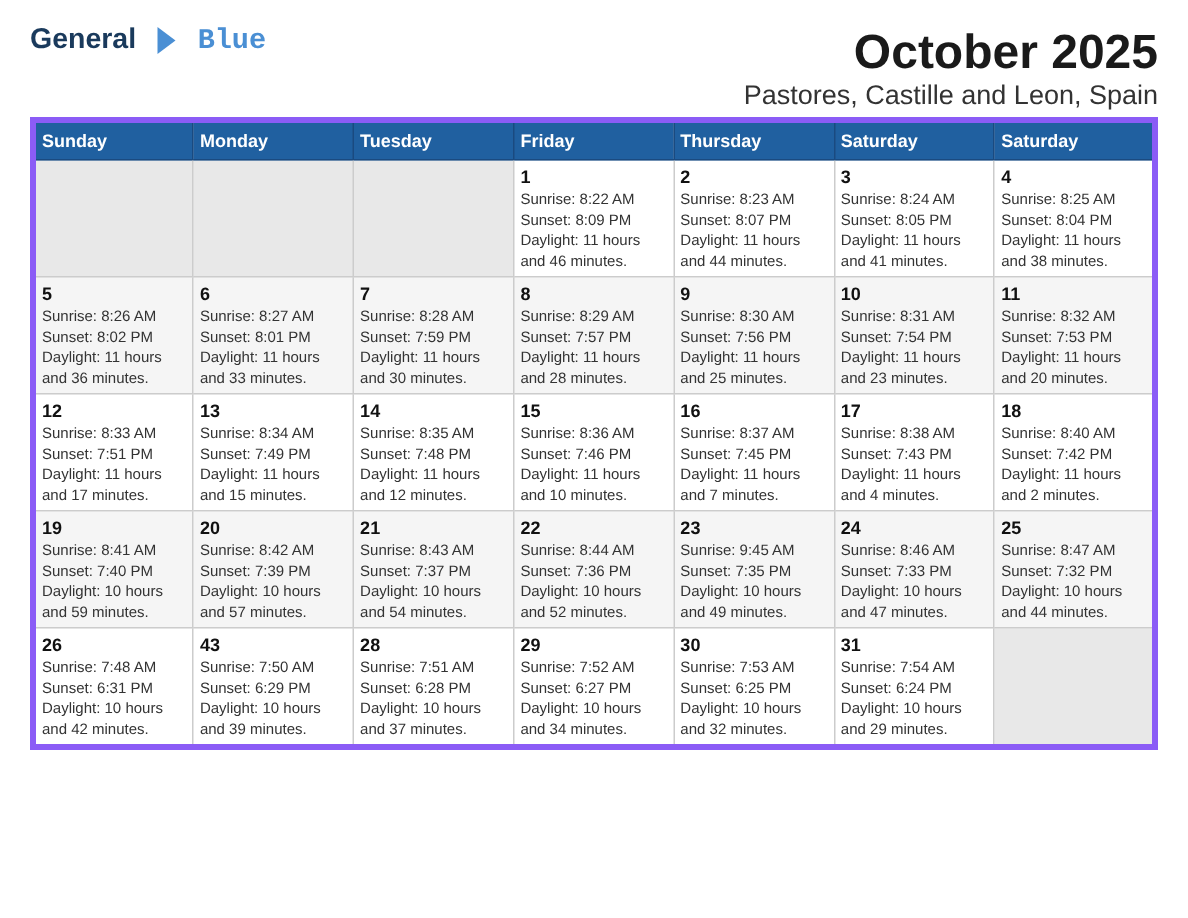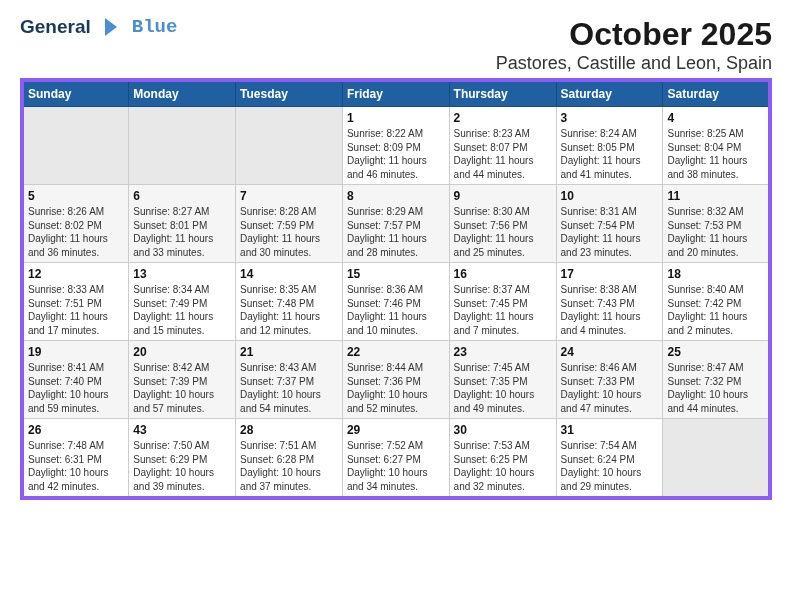--- a/index.html
+++ b/index.html
@@ -263,21 +263,21 @@
 Daylight: 10 hours and 54 minutes.</div>
           </td>
           <td>
             <span class="day-num">22</span>
             <div class="day-info">Sunrise: 8:44 AM
 Sunset: 7:36 PM
 Daylight: 10 hours and 52 minutes.</div>
           </td>
           <td>
             <span class="day-num">23</span>
-            <div class="day-info">Sunrise: 7:45 AM
+            <div class="day-info">Sunrise: 9:45 AM
 Sunset: 7:35 PM
 Daylight: 10 hours and 49 minutes.</div>
           </td>
           <td>
             <span class="day-num">24</span>
             <div class="day-info">Sunrise: 8:46 AM
 Sunset: 7:33 PM
 Daylight: 10 hours and 47 minutes.</div>
           </td>
           <td>

